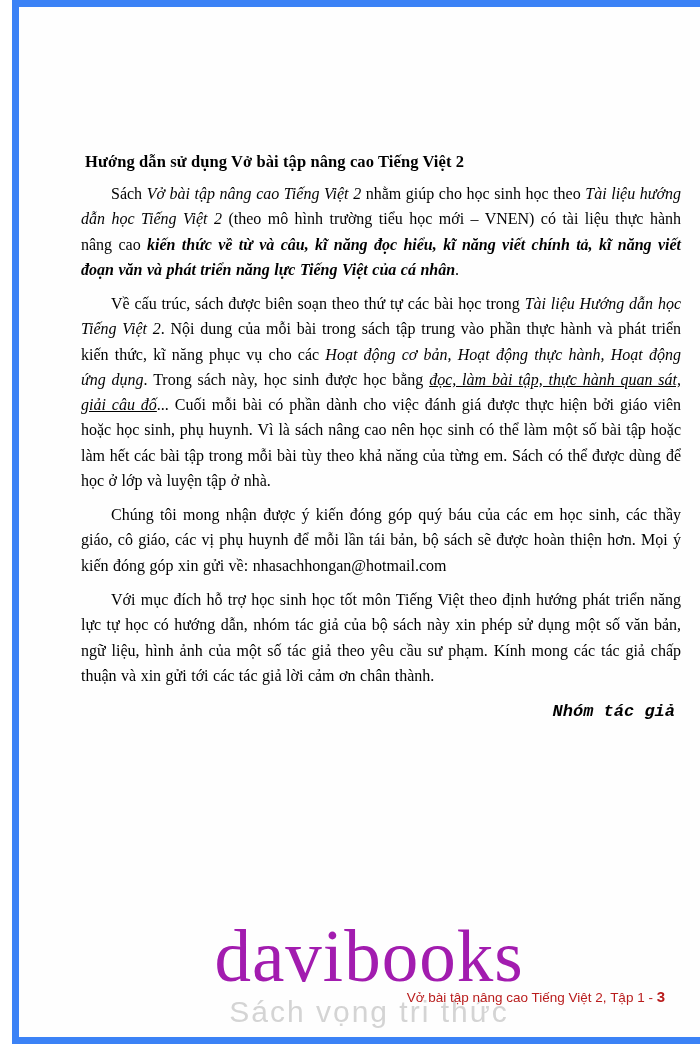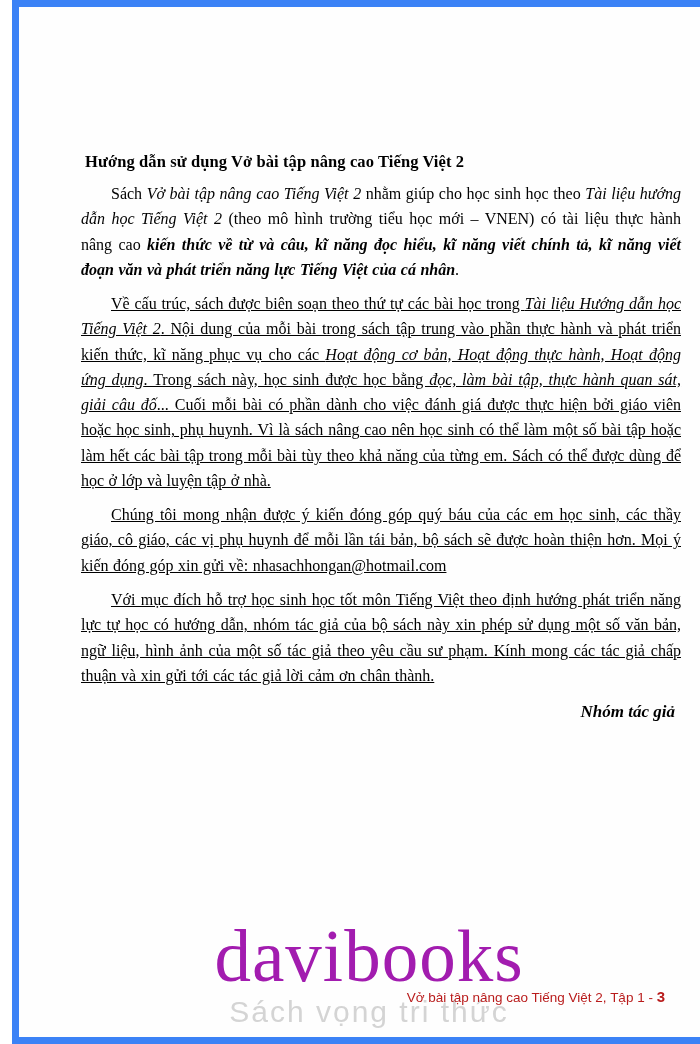--- a/index.html
+++ b/index.html
@@ -41,32 +41,32 @@
   p.para {
     margin: 0 0 2px 0;
     font-size: 16px;
     line-height: 1.58;
     text-align: justify;
     text-indent: 30px;
     word-spacing: 0.5px;
   }
   p.para + p.para {
     margin-top: 9px;
-    text-decoration: underline;
   }
   .it { font-style: italic; }
   .bi { font-style: italic; font-weight: bold; }
   .u-it { font-style: italic; text-decoration: underline; }
   .signature {
     margin-top: 14px;
     text-align: right;
     font-weight: bold;
     font-style: italic;
     font-size: 17px;
     padding-right: 6px;
+    font-family: Liberation Mono, monospace;
   }
   .watermark {
     position: absolute;
     left: 0;
     top: 915px;
     width: 700px;
     text-align: center;
     pointer-events: none;
     user-select: none;
   }

